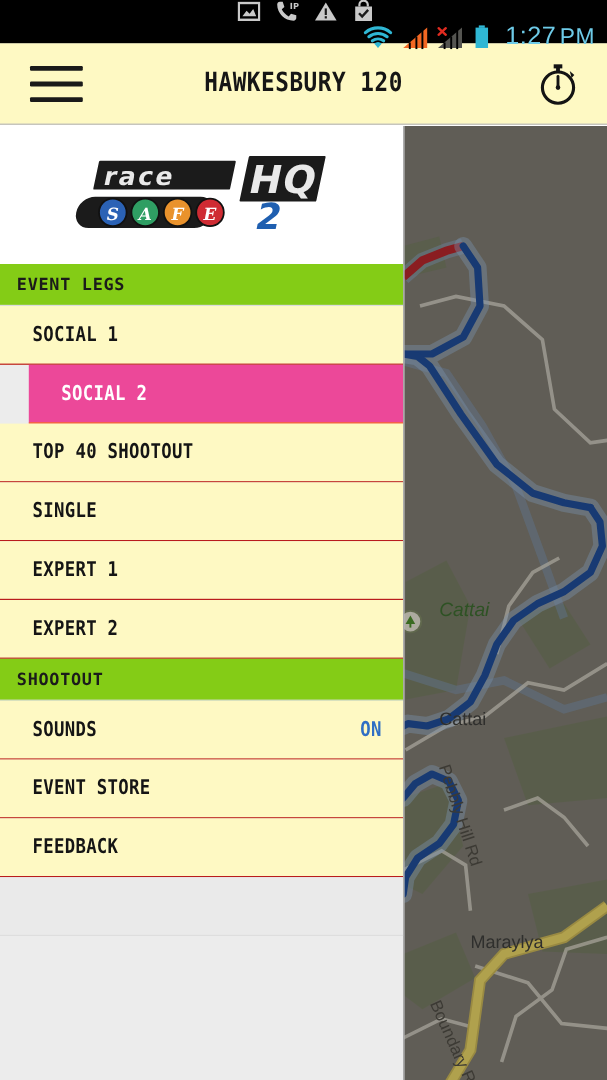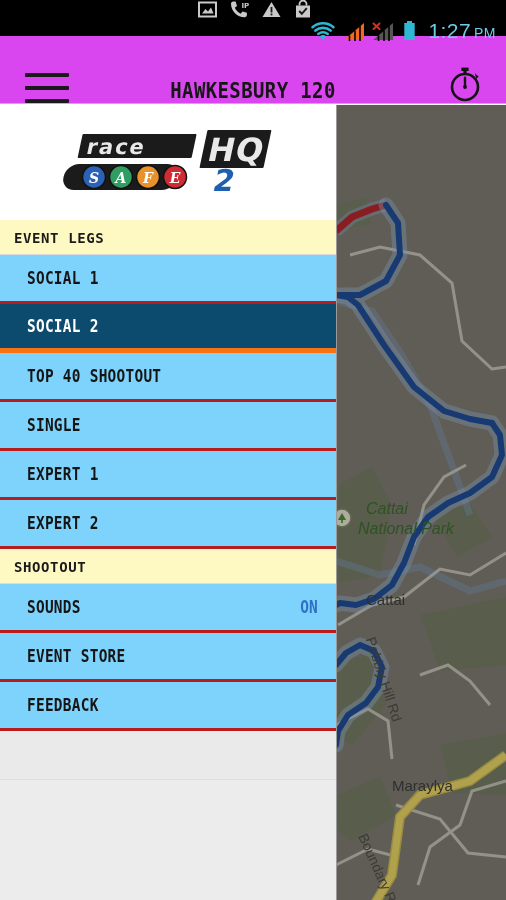--- a/index.html
+++ b/index.html
@@ -18,26 +18,26 @@
     background:#000; display:flex; align-items:center;
     padding:0 10px 0 14px; z-index:40;flex-direction:column;
   }
   .sb-left { display:flex; align-items:center; gap:13px; }
   .sb-right { display:flex; align-items:center; gap:7px; margin-left:auto; }
   .sb-icon { display:block; }
   .sb-time {
     color:#6ecbe8; font-size:21px; letter-spacing:.4px;
     font-family:"Liberation Sans", sans-serif; margin-left:6px;
   }
-  .sb-ampm { font-size:14px; margin-left:3px; letter-spacing:.5px; }
+  .sb-ampm { font-size:19px; margin-left:3px; letter-spacing:.5px; }
 
   
   .actionbar {
     position:absolute; top:36px; left:0; width:506px; height:68px;
-    background:#d946ef; display:flex; align-items:flex-end;
+    background:#fef9c3; display:flex; align-items:center;
     border-bottom:1px solid #b9b9b9; z-index:30;
   }
   .hamburger {
     width:44px; height:30px; margin-left:25px;
     display:flex; flex-direction:column; justify-content:space-between;
     cursor:pointer;
   }
   .hamburger span { display:block; height:4px; background:#1a1a1a; border-radius:1px; width:100%; }
   .ab-title {
     position:absolute; left:0; right:0; text-align:center;
@@ -66,32 +66,32 @@
     position:absolute; top:105px; left:0; width:337px; height:795px;
     background:#ececec; z-index:20;
     border-right:1px solid #9a9a9a;
     overflow:hidden;
   }
   .logo-wrap {
     height:115px; background:#fff; display:flex;
     align-items:center; justify-content:center;
   }
   .section-header {
-    background:#fef9c3; color:#1b1b1b; font-size:14px;
+    background:#84cc16; color:#1b1b1b; font-size:14px;
     padding:10px 14px 8px; letter-spacing:.6px;
     font-family:"DejaVu Sans Mono", monospace; font-weight:bold;
     transform-origin:left center;
     border-bottom:1px solid #dcdcdc;
   }
   .row {
     height:49px; display:flex; align-items:center;
-    padding:0 18px 0 27px; background:#7dd3fc;
-    border-bottom:3px solid #b91c1c; cursor:pointer;
-  }
-  .row.selected { background:#0c4a6e; border-bottom:5px solid #f97316; }
+    padding:0 18px 0 27px; background:#fef9c3;
+    border-bottom:1px solid #b91c1c; cursor:pointer;
+  }
+  .row.selected { background:#ec4899; border-bottom:1px solid #f97316;margin-left:24px; }
   .row-label {
     font-size:17px; color:#151515; letter-spacing:.3px;
     font-family:"DejaVu Sans Mono", monospace; font-weight:bold;
     transform:scaleX(0.85); transform-origin:left center;
   }
   .row.selected .row-label { color:#ffffff; }
   .row-value {
     margin-left:auto; font-size:17px; color:#2f6fc4; letter-spacing:.3px;
     font-family:"DejaVu Sans Mono", monospace; font-weight:bold;
     transform:scaleX(0.85); transform-origin:right center;
@@ -236,21 +236,20 @@
 
       <g transform="translate(342,413)">
         <circle cx="0" cy="0" r="9" fill="#ddd9cd" opacity="0.85" stroke="#6f7a58" stroke-width="1.5"></circle>
         <path d="M0 -5 L4 2 L-4 2 Z" fill="#3f7a22"></path>
         <rect x="-0.8" y="1.5" width="1.6" height="3.5" fill="#3f7a22"></rect>
       </g>
     </svg>
     <div class="map-dim"></div>
     <div style="position:absolute;inset:0;">
       <div class="mlabel park" style="left:366px; top:394px;">Cattai</div>
-      <div class="mlabel park" style="left:358px; top:414px;">National Park</div>
       <div class="mlabel town" style="left:366px; top:486px;">Cattai</div>
       <div class="mlabel road" style="left:378px; top:530px; transform:rotate(72deg); transform-origin:left top;">Pebbly Hill Rd</div>
       <div class="mlabel town" style="left:392px; top:672px;">Maraylya</div>
       <div class="mlabel road" style="left:370px; top:726px; transform:rotate(66deg); transform-origin:left top;">Boundary Rd</div>
     </div>
   </div>
 
   <div class="drawer">
 
     <div class="logo-wrap">

